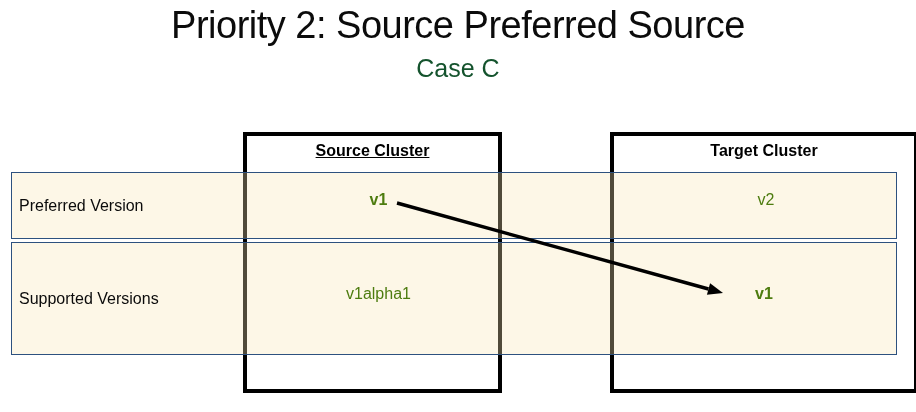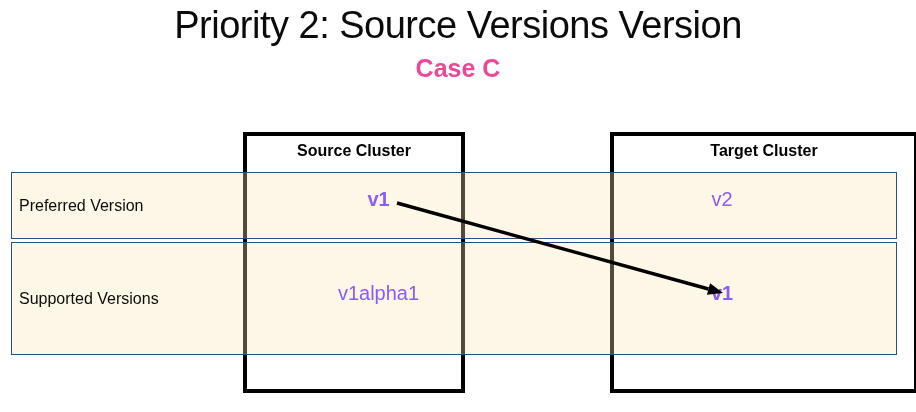--- a/index.html
+++ b/index.html
@@ -13,31 +13,31 @@
   }
   .title{
     position:absolute;left:0;top:4px;width:916px;
     text-align:center;
     font-size:38px;font-weight:400;letter-spacing:-0.5px;
     margin:0;color:#0b0b0b;
   }
   .subtitle{
     position:absolute;left:0;top:54px;width:916px;
     text-align:center;
-    font-size:25px;font-weight:700;
-    margin:0;color:#ec4899;
+    font-size:25px;font-weight:400;
+    margin:0;color:#14532d;
   }
   .cluster-box{
     position:absolute;top:132px;height:261px;
     border:4px solid #000;
     box-sizing:border-box;
     background:transparent;
     z-index:1;
   }
-  .cluster-box.source{left:243px;width:222px;}
+  .cluster-box.source{left:243px;width:259px;text-decoration:underline;}
   .cluster-box.target{left:610px;width:308px;}
   .cluster-header{
     margin-top:6px;
     text-align:center;
     font-size:16px;font-weight:700;
   }
   .band{
     position:absolute;left:11px;width:886px;
     background:rgba(248,231,180,0.32);
     border:1.5px solid #2d517f;
@@ -47,42 +47,42 @@
   }
   .band-preferred{top:172px;height:67px;}
   .band-supported{top:242px;height:113px;text-align:center;}
   .row-label{
     padding-left:7px;
     font-size:16px;font-weight:400;color:#0b0b0b;
   }
   .cell{
     position:absolute;
     display:flex;align-items:center;justify-content:center;
-    font-size:20px;font-weight:400;color:#8b5cf6;
+    font-size:16px;font-weight:400;color:#4d7c0f;
     z-index:3;
     text-align:right;
   }
   .cell.bold{font-weight:700;}
   .cell.row-preferred{top:172px;height:55px;}
   .cell.row-supported{top:242px;height:103px;}
   .cell.col-source{left:243px;width:271px;}
-  .cell.col-target{left:586px;width:272px;}
+  .cell.col-target{left:630px;width:272px;}
   
   .cell.target-supported{justify-content:flex-start;padding-left:125px;box-sizing:border-box;}
   .arrow-svg{
     position:absolute;left:0;top:0;width:916px;height:412px;
     z-index:4;pointer-events:none;
   }
 </style>
 </head>
 <body>
 
 <div class="canvas">
 
-  <h1 class="title">Priority 2: Source Versions Version</h1>
+  <h1 class="title">Priority 2: Source Preferred Source</h1>
   <h2 class="subtitle">Case C</h2>
 
   <div class="cluster-box source">
     <div class="cluster-header">Source Cluster</div>
   </div>
   <div class="cluster-box target">
     <div class="cluster-header">Target Cluster</div>
   </div>
 
   <div class="band band-preferred">

